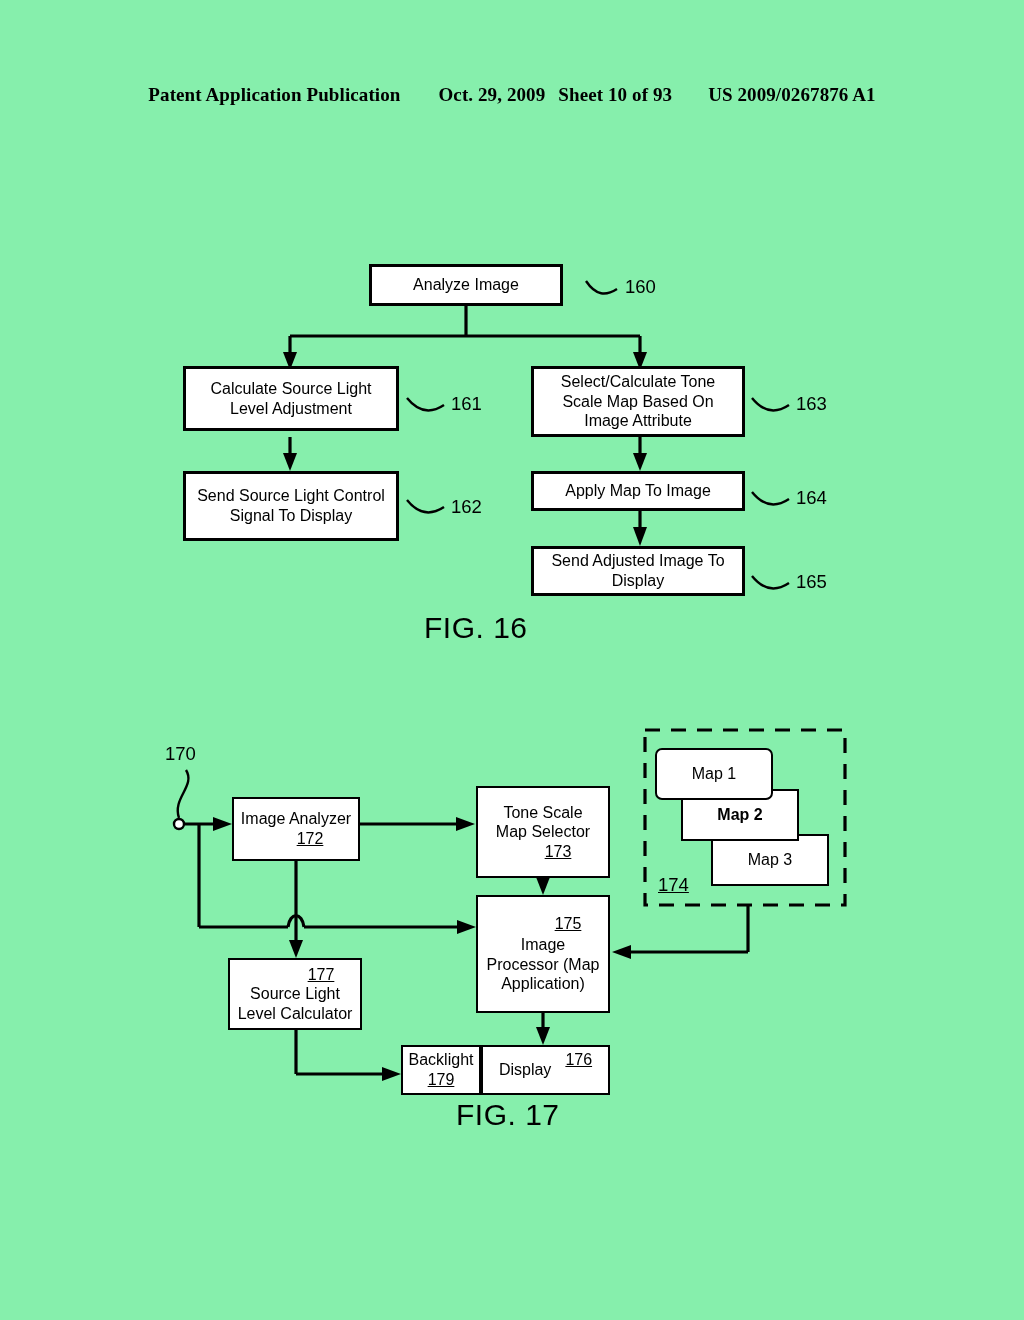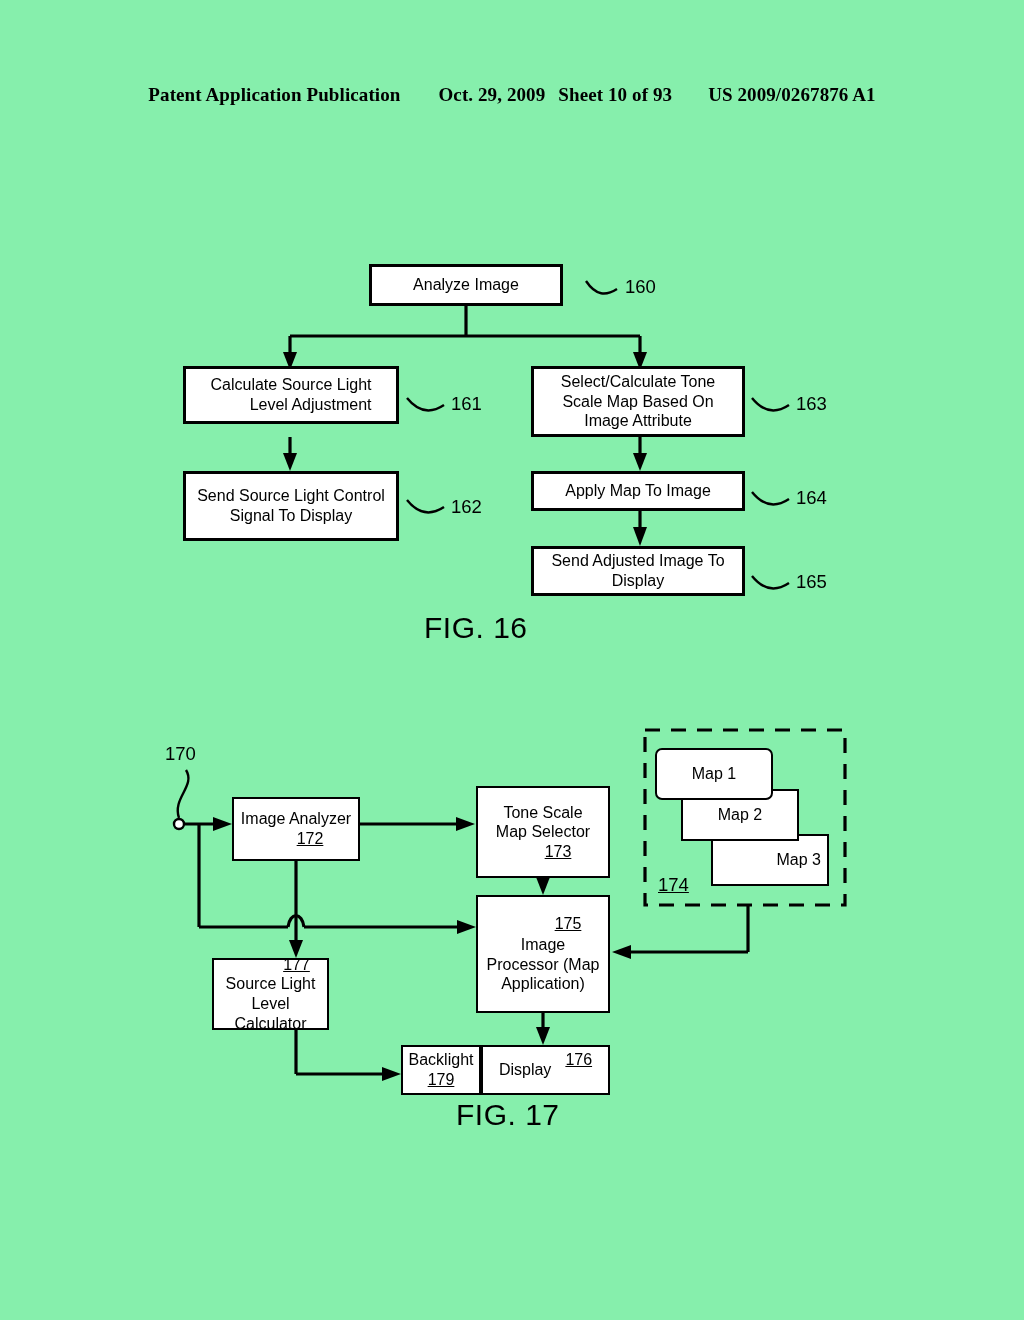--- a/index.html
+++ b/index.html
@@ -151,21 +151,21 @@
       <path class="lead" d="M 752 398 C 764 413, 777 413, 789 405"></path>
       <path class="lead" d="M 752 492 C 764 507, 777 507, 789 499"></path>
       <path class="lead" d="M 752 576 C 764 591, 777 591, 789 583"></path>
     </svg>
 
     <div class="box" style="left:369px; top:264px; width:194px; height:42px;">
       <span class="box-text">Analyze Image</span>
     </div>
     <div class="ref" style="left:625px; top:276px;">160</div>
 
-    <div class="box" style="left:183px; top:366px; width:216px; height:58px;text-align:right;">
+    <div class="box" style="left:183px; top:366px; width:216px; height:65px;">
       <span class="box-text"><span>Calculate Source Light</span><br><span>Level Adjustment</span></span>
     </div>
     <div class="ref" style="left:451px; top:393px;">161</div>
 
     <div class="box" style="left:183px; top:471px; width:216px; height:70px;">
       <span class="box-text"><span>Send Source Light Control</span><br><span>Signal To Display</span></span>
     </div>
     <div class="ref" style="left:451px; top:496px;">162</div>
 
     <div class="box" style="left:531px; top:366px; width:214px; height:71px;">
@@ -231,37 +231,37 @@
     <div class="box thin" style="left:232px; top:797px; width:128px; height:64px; flex-direction:column; justify-content:center;">
       <span class="box-text">Image Analyzer</span>
       <span class="box-text ref-inside" style="align-self:center; padding-left:34px;">172</span>
     </div>
 
     <div class="box thin" style="left:476px; top:786px; width:134px; height:92px; flex-direction:column; justify-content:center;">
       <span class="box-text"><span>Tone Scale</span><br><span>Map Selector</span></span>
       <span class="box-text ref-inside" style="align-self:center; padding-left:36px;">173</span>
     </div>
 
-    <div class="box thin" style="left:711px; top:834px; width:118px; height:52px; z-index:1;justify-content:flex-end;">
+    <div class="box thin" style="left:711px; top:834px; width:118px; height:52px; z-index:1;">
       <span class="box-text">Map 3</span>
     </div>
-    <div class="box thin" style="left:681px; top:789px; width:118px; height:52px; z-index:2;">
+    <div class="box thin" style="left:681px; top:789px; width:118px; height:52px; z-index:2;font-weight:bold;">
       <span class="box-text">Map 2</span>
     </div>
     <div class="box thin" style="left:655px; top:748px; width:118px; height:52px; z-index:3;border-radius:7px;">
       <span class="box-text">Map 1</span>
     </div>
     <div class="ref underline" style="left:658px; top:874px; z-index:4;">174</div>
 
     <div class="box thin" style="left:476px; top:895px; width:134px; height:118px; flex-direction:column; justify-content:center;">
       <span class="box-text ref-inside" style="align-self:center; padding-left:56px; margin-bottom:1px;">175</span>
       <span class="box-text"><span>Image</span><br><span>Processor (Map</span><br><span>Application)</span></span>
     </div>
 
-    <div class="box thin" style="left:212px; top:958px; width:117px; height:72px; flex-direction:column; justify-content:center;">
+    <div class="box thin" style="left:228px; top:958px; width:134px; height:72px; flex-direction:column; justify-content:center;">
       <span class="box-text ref-inside" style="align-self:center; padding-left:58px;">177</span>
       <span class="box-text"><span>Source Light</span><br><span>Level Calculator</span></span>
     </div>
 
     <div class="box thin" style="left:401px; top:1045px; width:80px; height:50px; flex-direction:column; justify-content:center;">
       <span class="box-text">Backlight</span>
       <span class="box-text ref-inside">179</span>
     </div>
     <div class="box thin" style="left:481px; top:1045px; width:129px; height:50px; justify-content:center;">
       <span class="box-text">Display</span>

